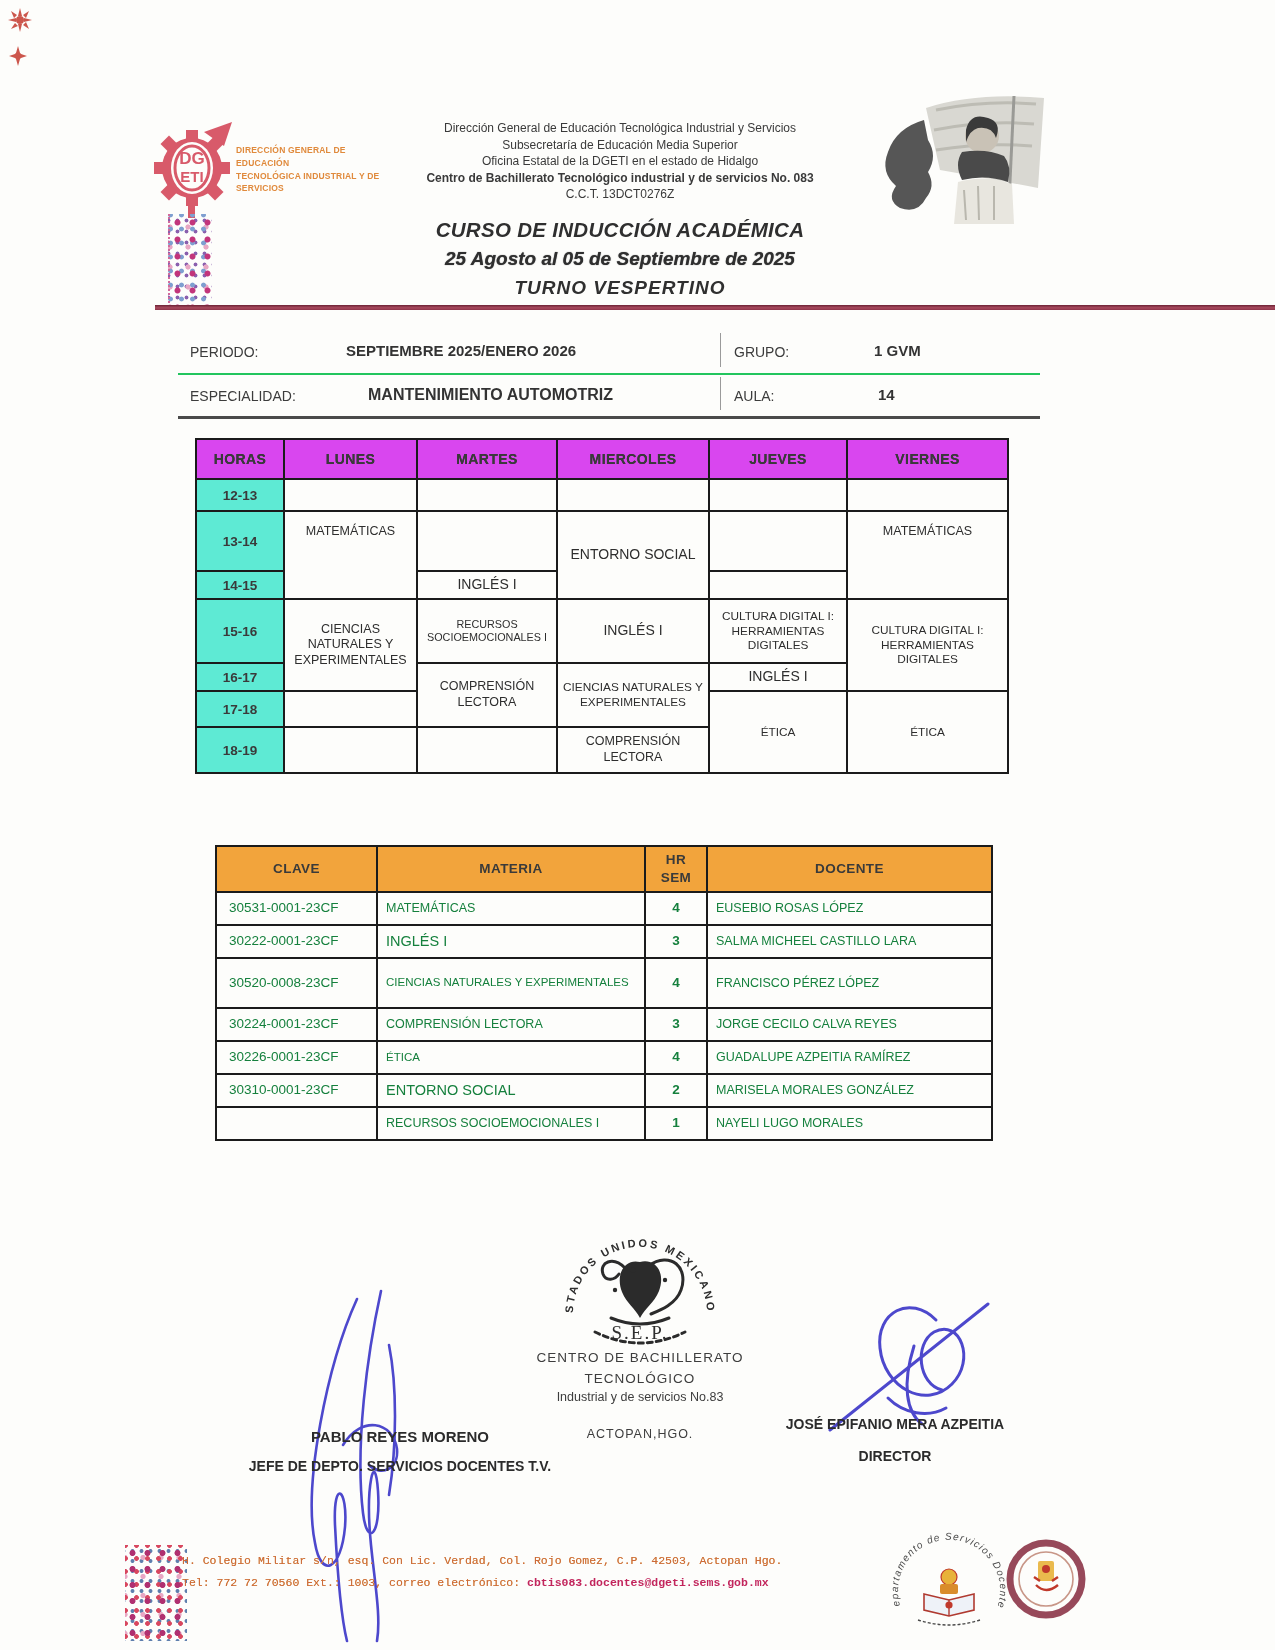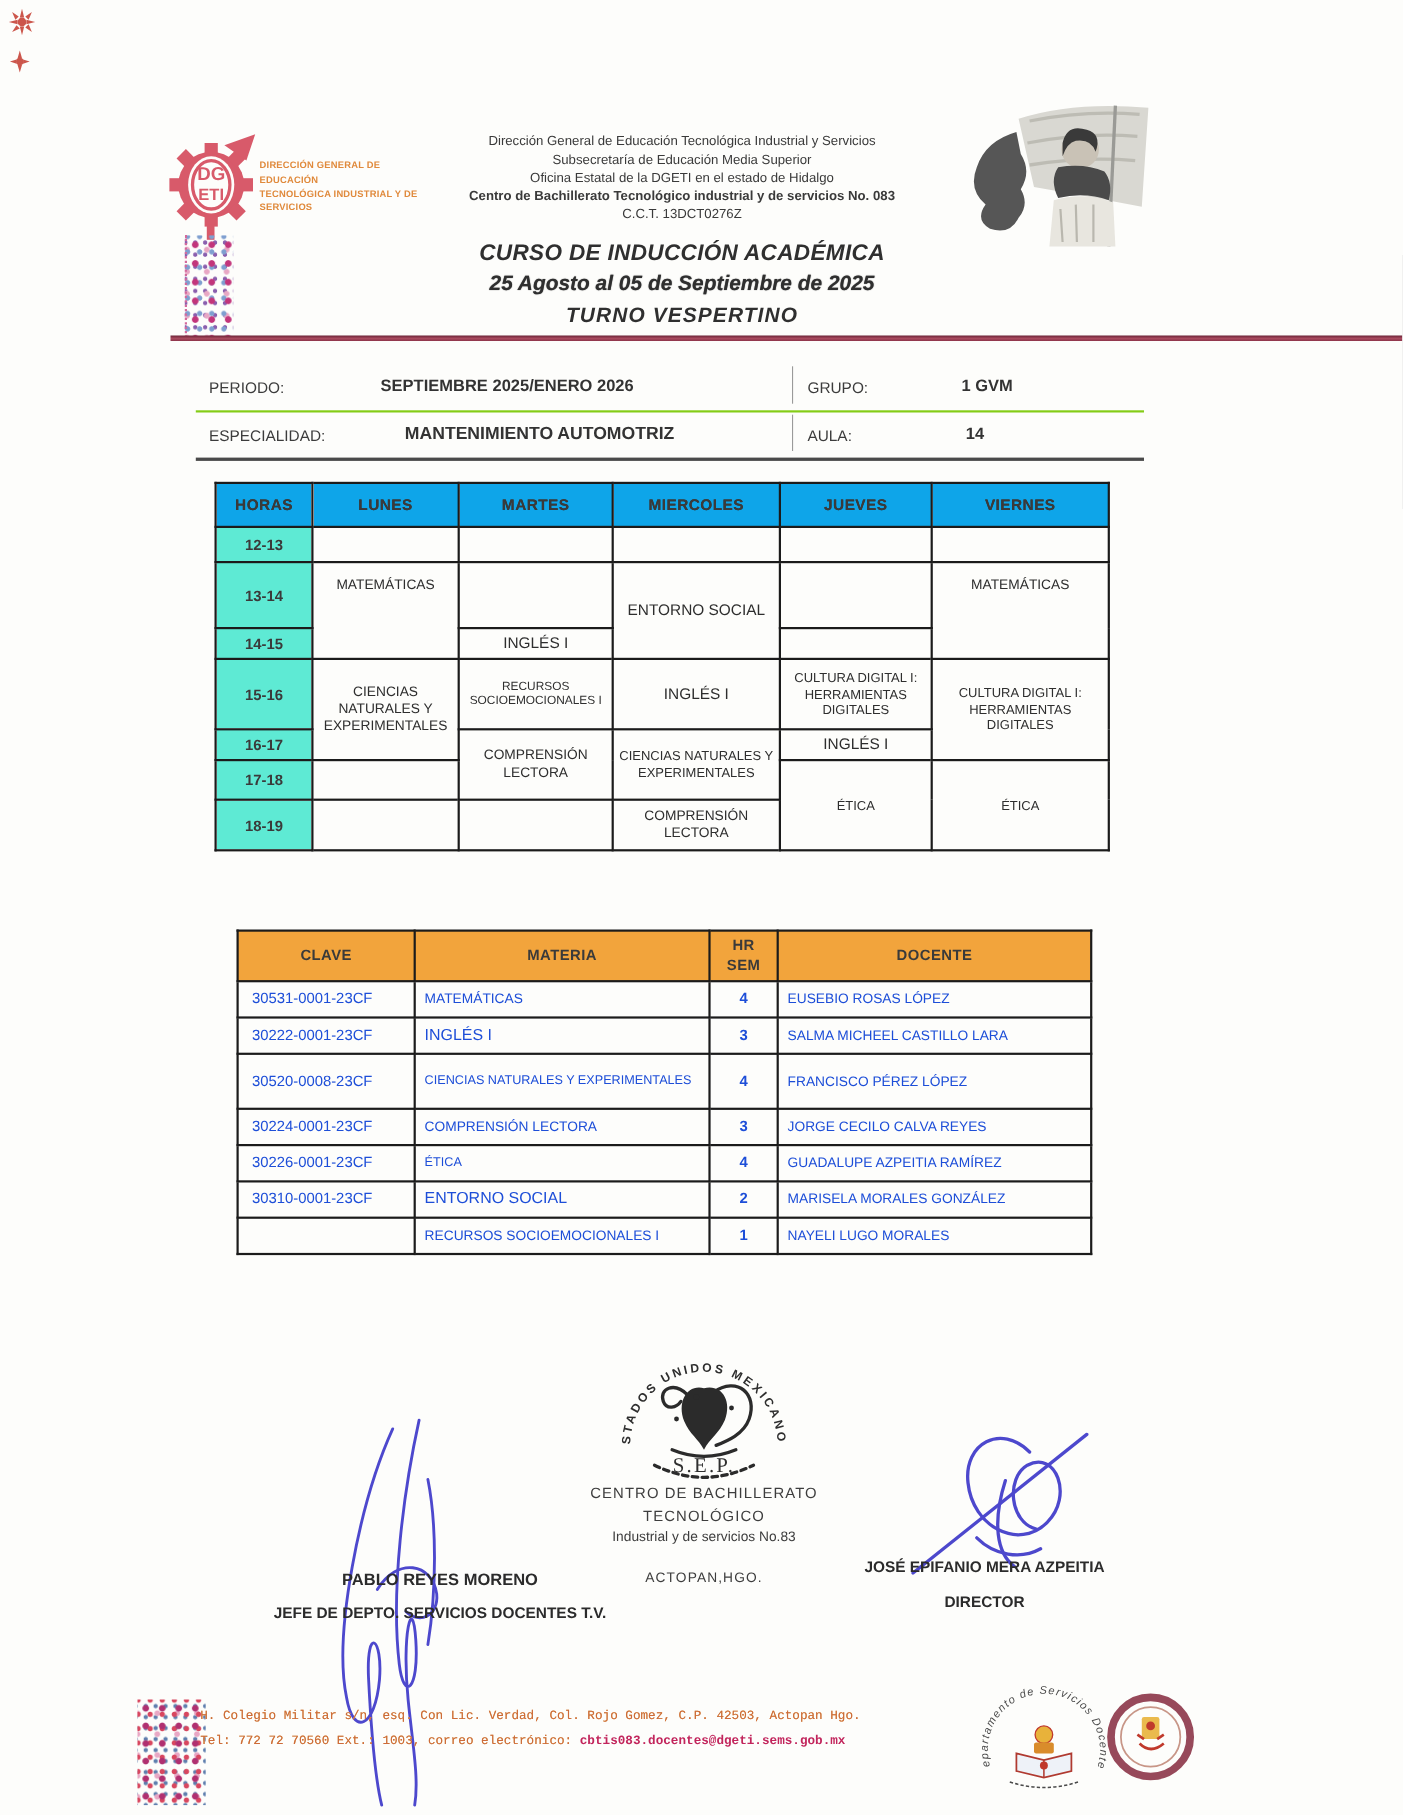--- a/index.html
+++ b/index.html
@@ -36,48 +36,48 @@
     font-weight:bold; font-style:italic; color:#2f2f2f; }
   .title-block .t1 { font-size:20.5px; letter-spacing:.3px; }
   .title-block .t2 { font-size:19px; margin-top:6px; text-shadow:0 0 1px #555; }
   .title-block .t3 { font-size:19px; margin-top:7px; letter-spacing:1px; }
 
   .maroon-rule { position:absolute; left:155px; top:305px; right:0; height:5px;
     background:linear-gradient(#6c2336, #a84a5e 55%, #8d3349); }
 
   
   .info-block { position:absolute; left:178px; top:331px; width:862px; height:88px; }
-  .info-row { position:relative; height:44px; border-bottom:2px solid #84cc16; }
+  .info-row { position:relative; height:44px; border-bottom:2px solid #22c55e; }
   .info-row:last-child { border-bottom:3px solid #4a4a4a; }
   .info-label { position:absolute; top:13px; font-size:14px; color:#3c3c3c; }
   .info-value { position:absolute; top:11px; font-size:15px; font-weight:bold; color:#333; }
   .info-div { position:absolute; left:542px; top:2px; bottom:6px; width:1px; background:#9a9a9a; }
 
   
   table { border-collapse:collapse; table-layout:fixed; }
   .sched { position:absolute; left:195px; top:438px; width:812px; }
   .sched th, .sched td { border:2.5px solid #1b1b1b; text-align:center; vertical-align:middle;
     overflow:hidden; padding:2px 3px; }
-  .sched th.day { background:#0ea5e9; font-weight:bold; font-size:14px; color:#3a3a3a;
+  .sched th.day { background:#d946ef; font-weight:bold; font-size:14px; color:#3a3a3a;
     letter-spacing:.4px; text-shadow:0 0 .5px #333; }
   .sched th.hour { background:#5eead4; font-weight:bold; font-size:13.5px; color:#3a3a3a; }
   .sched td { font-size:12.5px; color:#2e2e2e; line-height:1.25; }
   .sched td.sm { font-size:10.8px; }
   .sched td.md2 { font-size:11.8px; }
   .sched td.lg { font-size:14px; }
   .sched td.vtop { vertical-align:top; padding-top:12px; }
   tr.rh-head { height:40px; } tr.rh-1 { height:32px; } tr.rh-2 { height:60px; }
   tr.rh-3 { height:28px; } tr.rh-4 { height:64px; } tr.rh-5 { height:28px; }
   tr.rh-6 { height:36px; } tr.rh-7 { height:46px; }
 
   .subj { position:absolute; left:215px; top:845px; width:776px; }
   .subj th, .subj td { border:2.5px solid #1b1b1b; padding:2px 8px; }
   .subj th { background:#f2a43c; font-weight:bold; font-size:13.5px; color:#3a3a3a;
     text-align:center; letter-spacing:.4px; height:46px; white-space:pre-line; line-height:1.3; }
-  .subj td { font-size:12.5px; color:#1d4ed8; line-height:1.2; }
+  .subj td { font-size:12.5px; color:#15803d; line-height:1.2; }
   .subj td.clave { font-size:13.5px; padding-left:12px; }
   .subj td.hr { text-align:center; font-weight:bold; font-size:13.5px; }
   .subj td.mat.big { font-size:14.5px; }
   .subj td.mat.sm { font-size:11.5px; }
   tr.sr { height:33px; } tr.sr-tall { height:50px; }
 
   
   .seal-svg { position:absolute; left:553px; top:1210px; }
   .seal-text { position:absolute; left:460px; top:1322px; width:360px; text-align:center; color:#3d3d3d; }
   .seal-text .sep { font-family:"Liberation Serif", serif; font-size:19px; letter-spacing:2px; color:#2f2f2f; }

